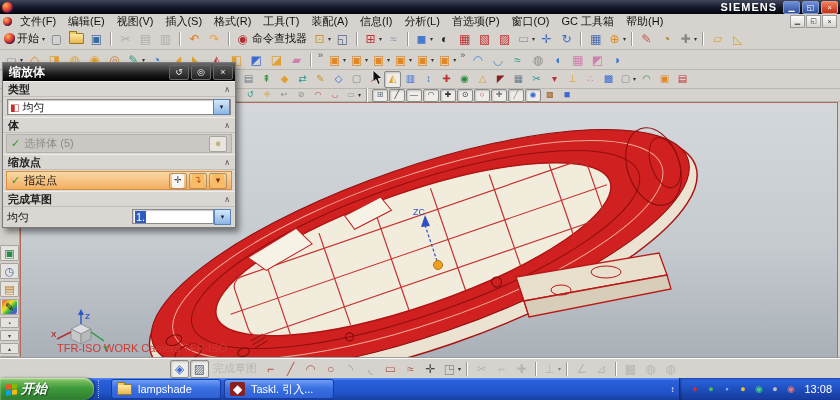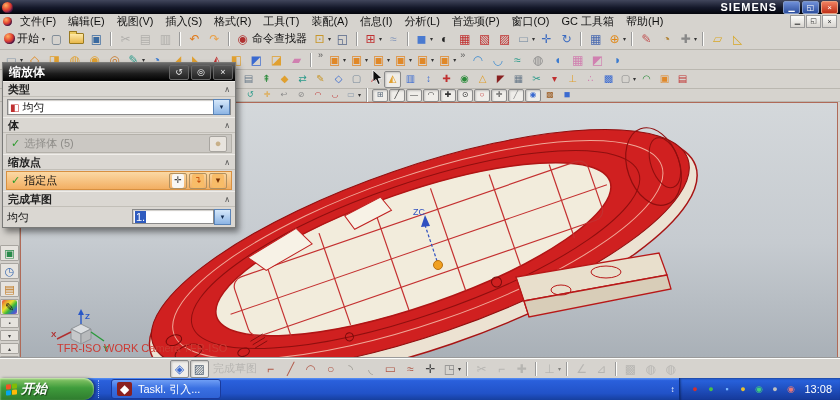--- a/index.html
+++ b/index.html
@@ -773,20 +773,24 @@
       <i style="background:#f35325"></i>
         <i style="background:#81bc06"></i>
       <i style="background:#05a6f0"></i>
         <i style="background:#ffba08"></i>
     </span>
     <span>开始</span>
   </div>
   <span class="ql-sep"></span>
   <div class="tasks">
       <span class="tbtn">
+        <b class="folder-g"></b>
+        <span class="lbl">lampshade</span>
+      </span>
+      <span class="tbtn">
         <b class="g boxed" style="color: rgb(255, 255, 255); background: rgb(138, 32, 32);">◆</b>
         <span class="lbl">Taskl. 引入...</span>
       </span>
     </div>
   <div class="tray-wrap">
     <span class="tray-expand">↕</span>
     <div class="tray">
       <span style="display:flex;gap:3px;">
           <span class="tbtn">
             <b class="g" style="color: rgb(208, 48, 48);">●</b>

